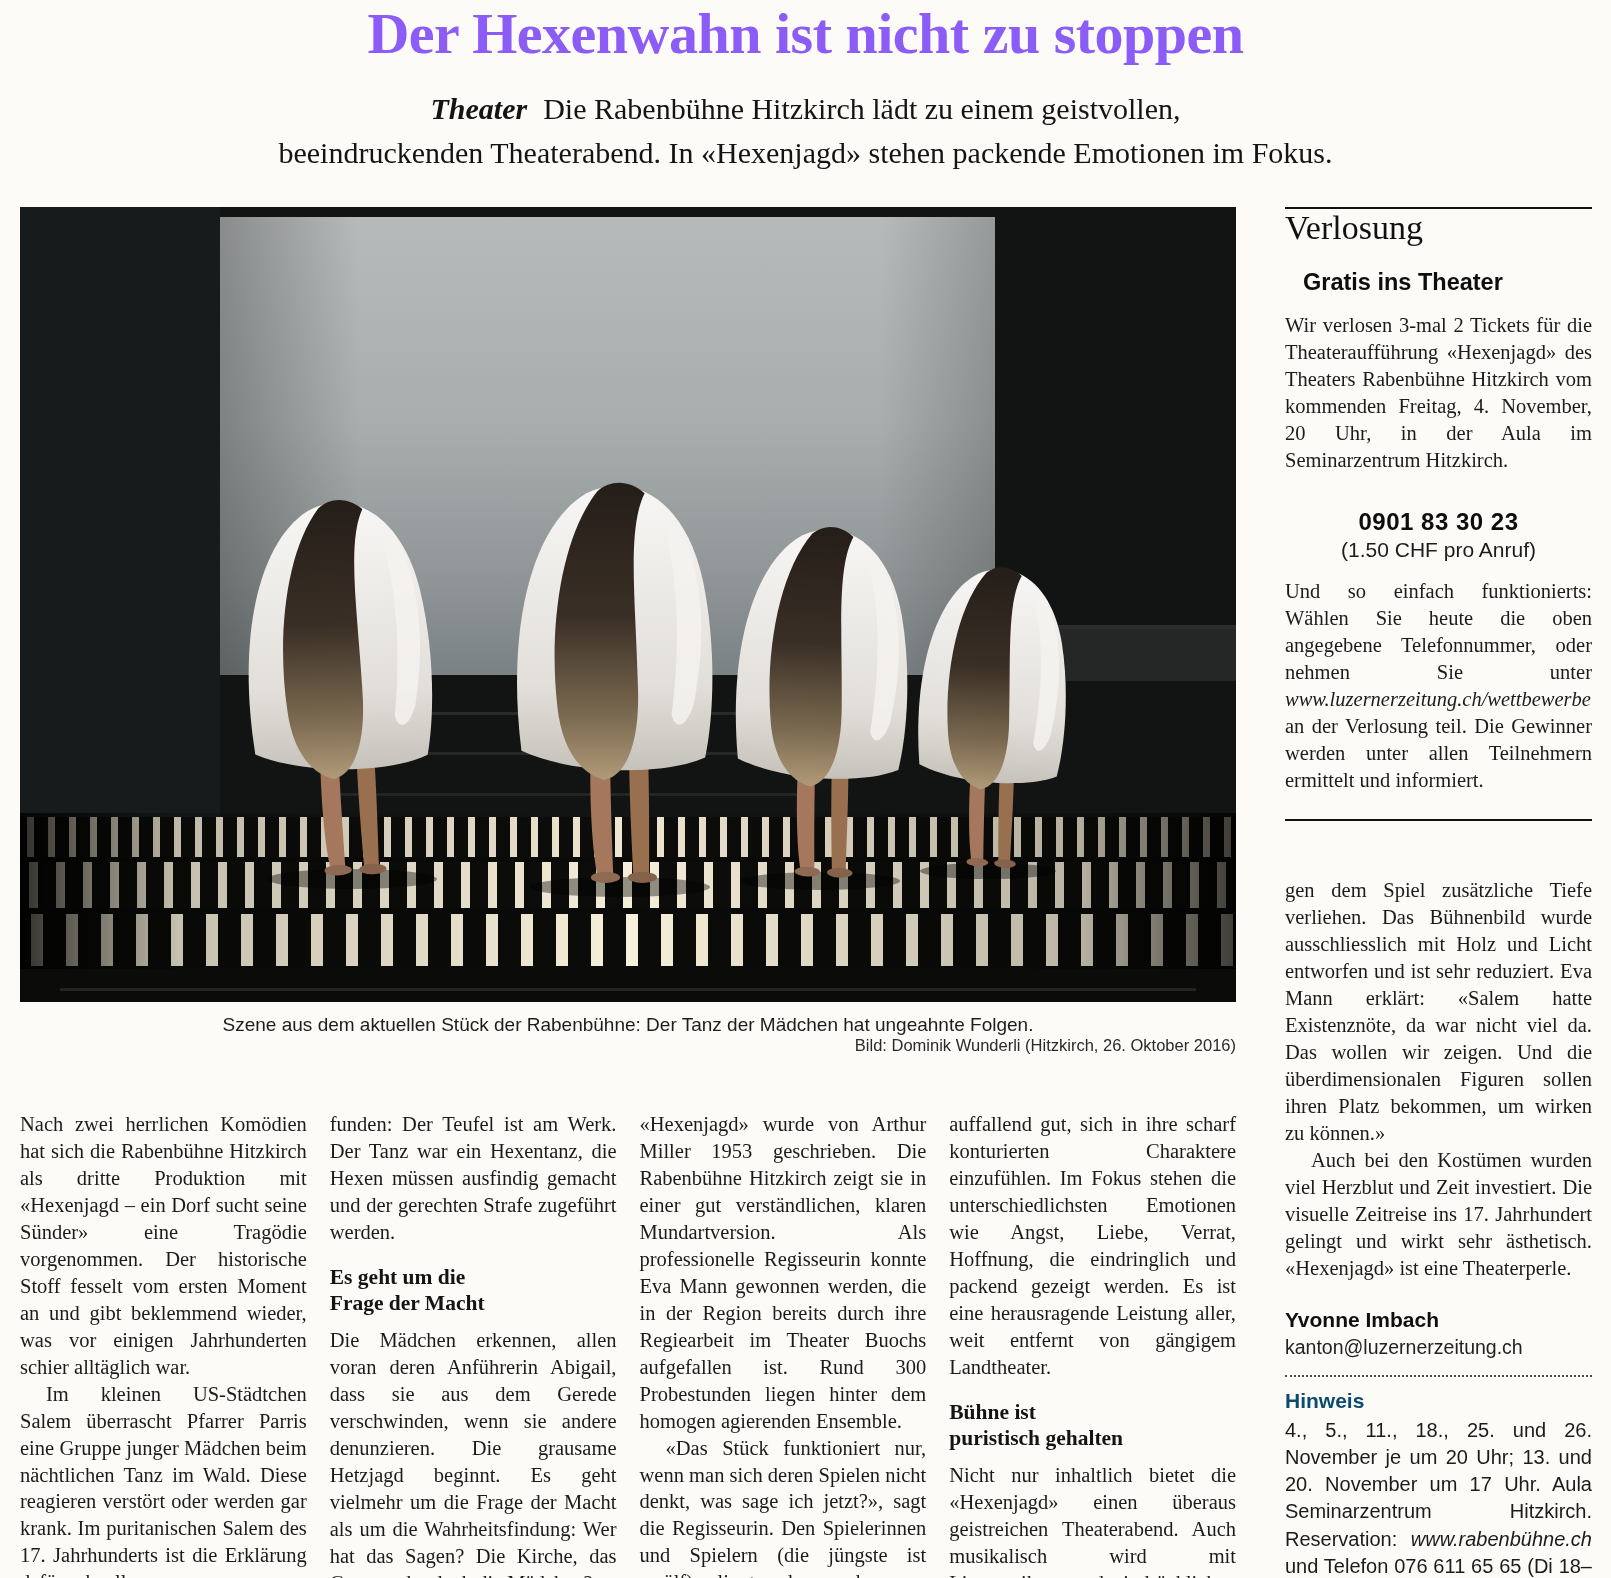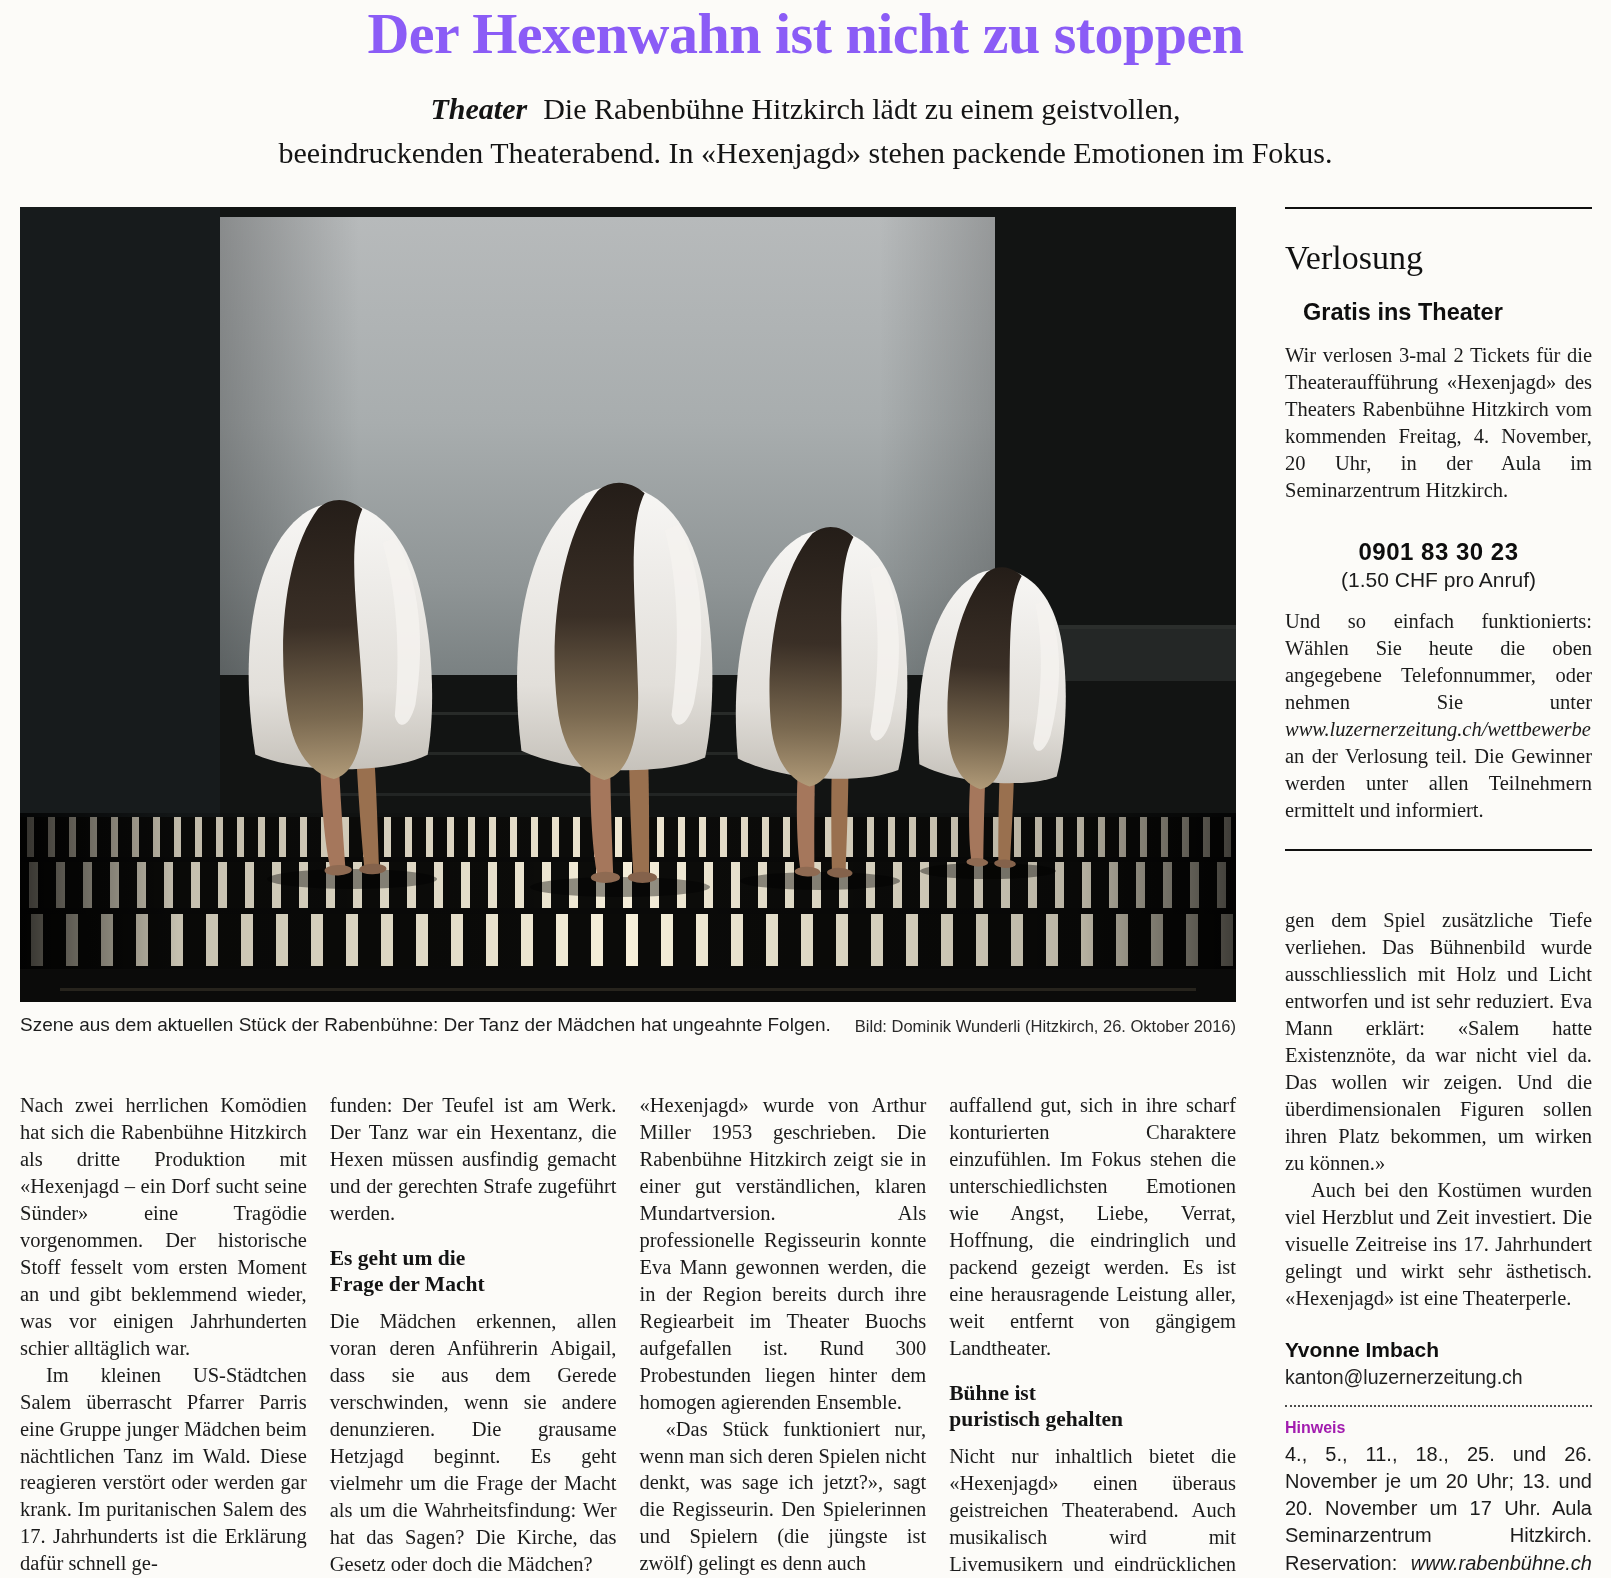--- a/index.html
+++ b/index.html
@@ -19,51 +19,51 @@
     margin-top:20px; font-size:30px; line-height:1.47; color:#141414;
   }
   .kicker { font-weight:700; font-style:italic; margin-right:16px; }
   
   .content { display:flex; padding:0 19px 0 20px; margin-top:32px; }
   .main-col { width:1216px; flex:none; }
   .sidebar { flex:1; margin-left:49px; min-width:0; }
   
   .photo-wrap { position:relative; width:1216px; height:795px; background:#121413; overflow:hidden; }
   .photo-wrap svg { position:absolute; inset:0; width:100%; height:100%; display:block; }
-  .caption-row { display:flex; align-items:flex-end; margin-top:12px; }
+  .caption-row { display:flex; align-items:center; margin-top:12px;flex-direction:column; }
   .caption { font-family:"Liberation Sans", sans-serif; font-size:19px; color:#1d1d1d; }
   .credit { font-family:"Liberation Sans", sans-serif; font-size:16.5px; color:#2a2a2a; margin-left:auto; }
   
   .columns { display:flex; gap:23px; margin-top:56px; }
   .col { flex:1; min-width:0; }
   .col p, .sidebar p.serif {
     font-size:20.5px; line-height:1.315; text-align:justify; color:#1b1b1b;
   }
   .ind { text-indent:26px; }
   .col-sub {
     font-weight:700; font-size:21.5px; line-height:1.22; 
     margin:18px 0 11px; color:#141414;
   }
   
   .sb-rule { border-top:2px solid #101010; }
-  .sb-title { font-size:34px; font-weight:400; color:#111; margin-top:30px; }
+  .sb-title { font-size:34px; font-weight:400; color:#111; margin-top:0; }
   .sb-subtitle { font-family:"Liberation Sans", sans-serif; font-weight:700; font-size:23.5px; margin-top:22px; color:#0e0e0e;margin-left:18px; }
   .sb-box p.serif { margin-top:16px; }
   .phone-block { text-align:center; margin:34px 0 0; font-family:Liberation Sans, sans-serif; }
   .phone { font-weight:700; font-size:24px; color:#0d0d0d; letter-spacing:0.5px; }
   .phone-note { font-size:21px; margin-top:2px; color:#1c1c1c; }
   .sb-how { margin-top:34px; }
   .sb-rule-bottom { border-top:2px solid #101010; margin-top:26px; }
   .em-url { font-style:italic; }
   
   .sb-cont { margin-top:56px; }
   .byline { font-family:"Liberation Sans", sans-serif; font-weight:700; font-size:21px; margin-top:26px; color:#0f0f0f; }
   .email { font-family:"Liberation Sans", sans-serif; font-size:19.5px; margin-top:4px; color:#222; }
   .note-box { margin-top:16px; padding-top:12px; border-top:2.5px dotted #4a4a4a; }
-  .note-title { font-family:"Liberation Sans", sans-serif; font-weight:700; font-size:16px; color:#a21caf; }
+  .note-title { font-family:"Liberation Sans", sans-serif; font-weight:700; font-size:21px; color:#0c4a6e; }
   .note-text { font-family:"Liberation Sans", sans-serif; font-size:20px; line-height:1.36; text-align:justify; margin-top:4px; color:#1b1b1b; }
   .note-text .em-url { font-style:italic; }
 </style>
 </head>
 <body>
 
 <div class="page">
 
   <header class="header">
     <h1 class="headline">Der Hexenwahn ist nicht zu stoppen</h1>

